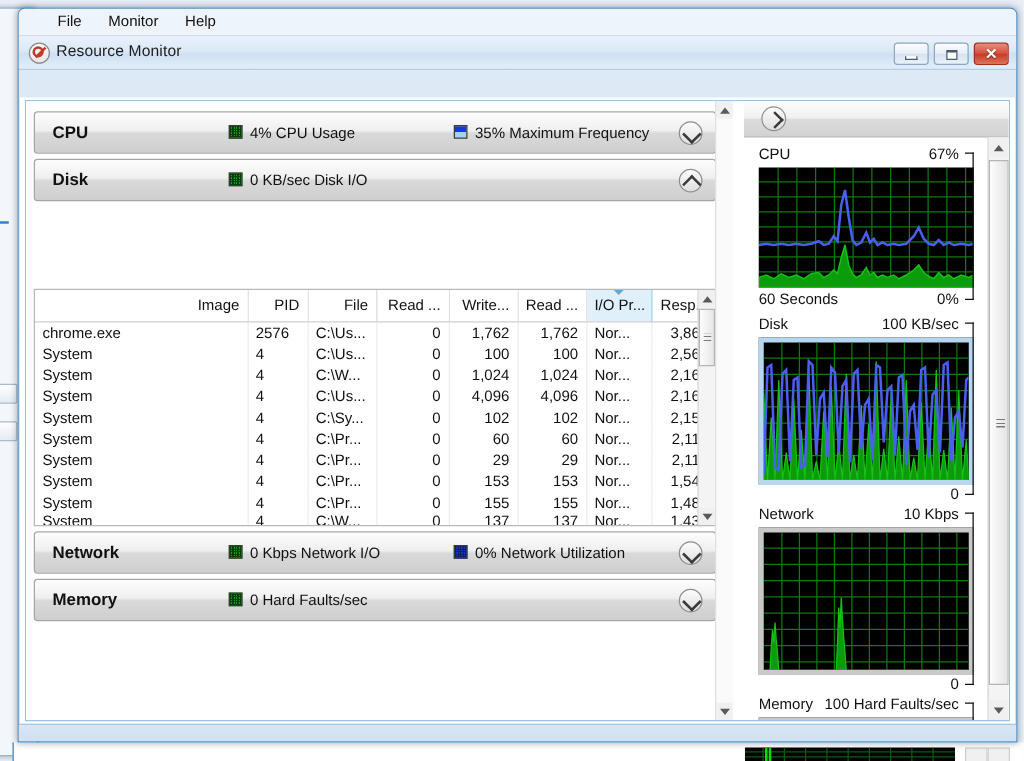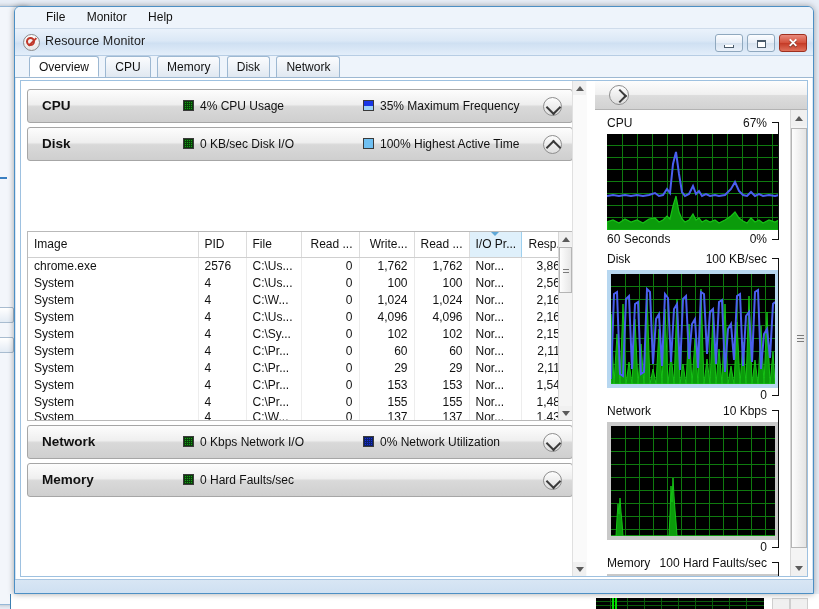--- a/index.html
+++ b/index.html
@@ -182,21 +182,21 @@
   .chev.down i{transform:rotate(-45deg);top:4px;}
   .chev.up i{transform:rotate(135deg);top:6px;}
 
   
   #disk-table{
     position:absolute;left:6px;top:150px;width:546px;height:190px;
     border:1px solid #b9b9b9;background:#fff;box-sizing:border-box;overflow:hidden;
   }
   table.grid{border-collapse:collapse;width:532px;table-layout:fixed;}
   table.grid th{
-    font-weight:normal;font-size:12px;color:#111;text-align:left;
+    font-weight:normal;font-size:12px;color:#111;text-align:right;
     height:25px;padding:0 6px;box-sizing:border-box;
     border-right:1px solid #dcdcdc;border-bottom:1px solid #cfcfcf;
     background:#fff;white-space:nowrap;overflow:hidden;
     position:relative;cursor:default;
   }
   table.grid th.num{text-align:right;}
   table.grid th.sorted{
     background:#dff0fb;border-left:1px solid #9fd0ee;border-right:1px solid #9fd0ee;
   }
   table.grid th.sorted::after{
@@ -378,27 +378,20 @@
   <div id="title-bar">
     <div id="app-icon"></div>
     <div id="window-title">Resource Monitor</div>
     <div class="winbtn" id="btn-minimize"></div>
     <div class="winbtn" id="btn-maximize"></div>
     <div class="winbtn" id="btn-close">
       <span class="x">✕</span>
     </div>
   </div>
 
-  <div id="tab-strip">
-    <span class="tab active">Overview</span>
-    <span class="tab">CPU</span>
-    <span class="tab">Memory</span>
-    <span class="tab">Disk</span>
-    <span class="tab">Network</span>
-  </div>
 
   <div id="content">
    <div id="content-inner">
 
     <div id="left-pane">
 
       <div class="section-bar" style="top:8px;">
         <span class="section-title">CPU</span>
         <span class="metric" style="left:155px;">
           <span class="sw sw-green"></span><span>4% CPU Usage</span>
@@ -408,23 +401,20 @@
         </span>
         <span class="chev down">
               <i></i>
             </span>
       </div>
 
       <div class="section-bar" style="top:46px;">
         <span class="section-title">Disk</span>
         <span class="metric" style="left:155px;">
           <span class="sw sw-green"></span><span>0 KB/sec Disk I/O</span>
-        </span>
-        <span class="metric" style="left:335px;">
-          <span class="sw sw-blue-light"></span><span>100% Highest Active Time</span>
         </span>
         <span class="chev up">
               <i></i>
             </span>
       </div>
 
       <div id="disk-table">
         <table class="grid">
           <thead>
             <tr>

